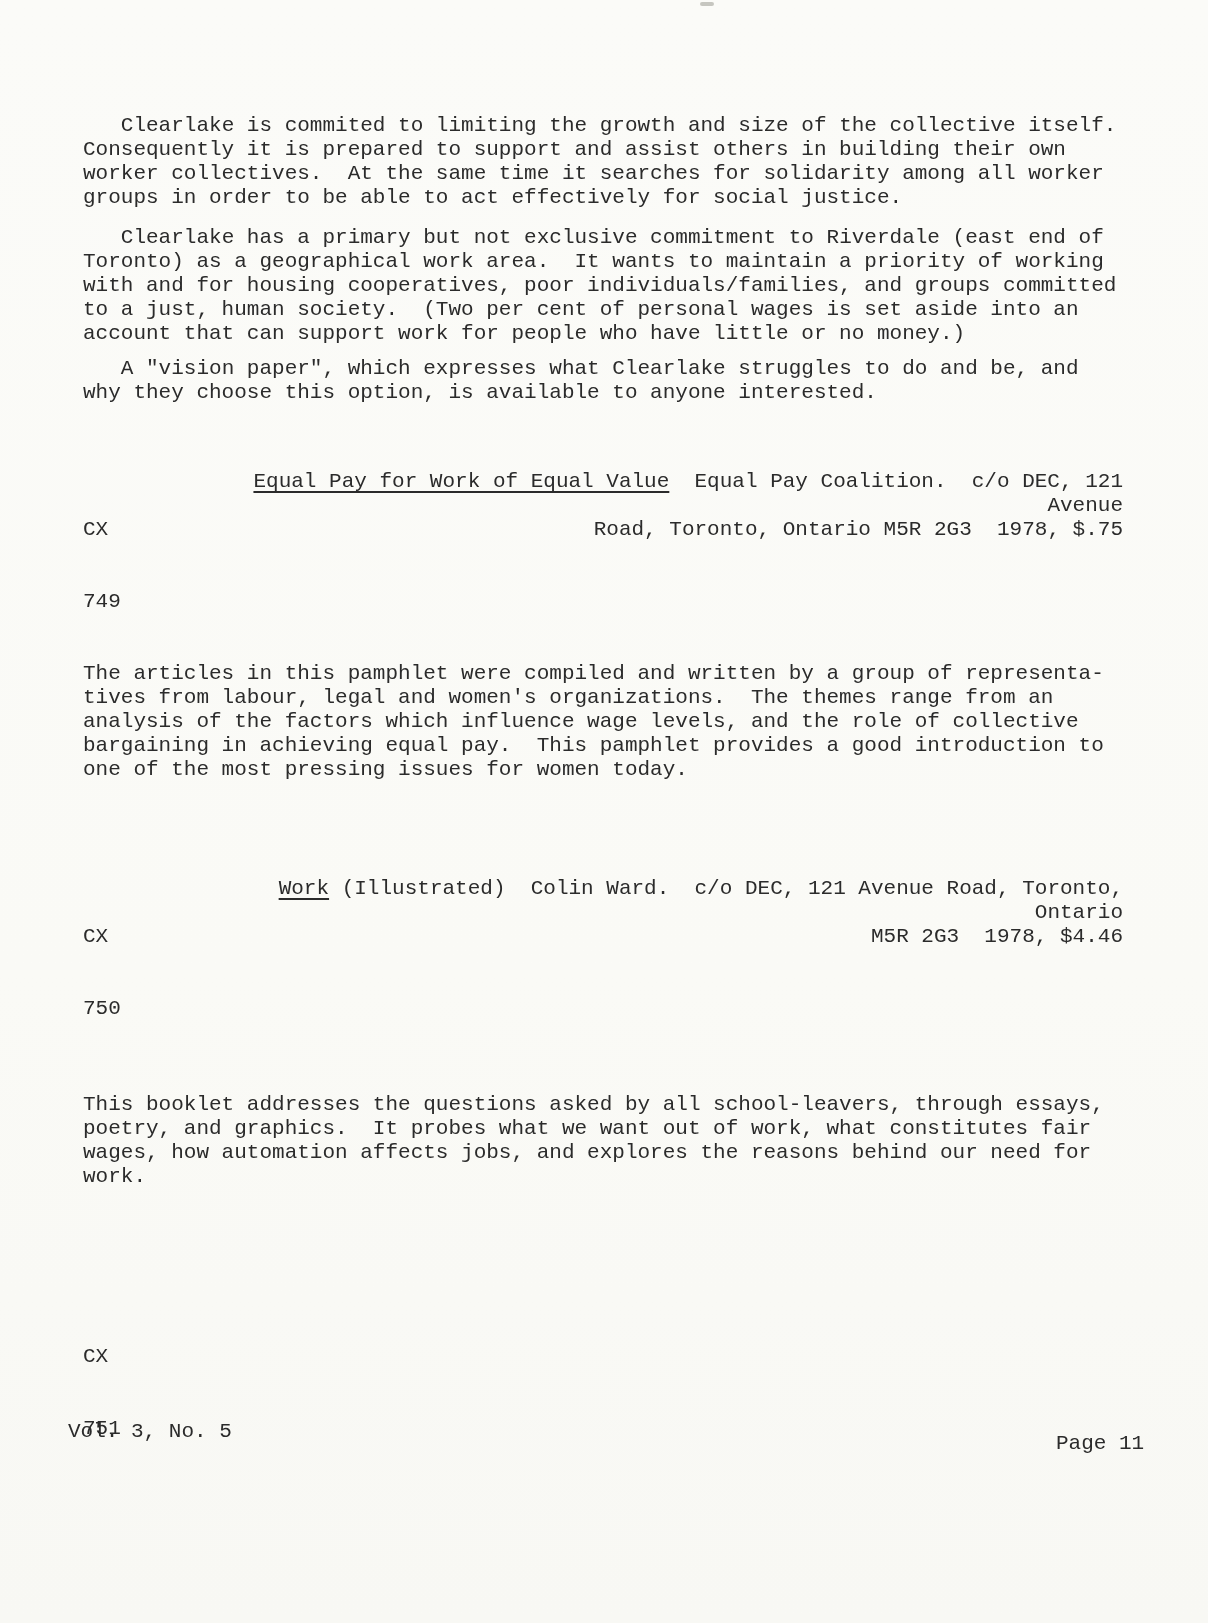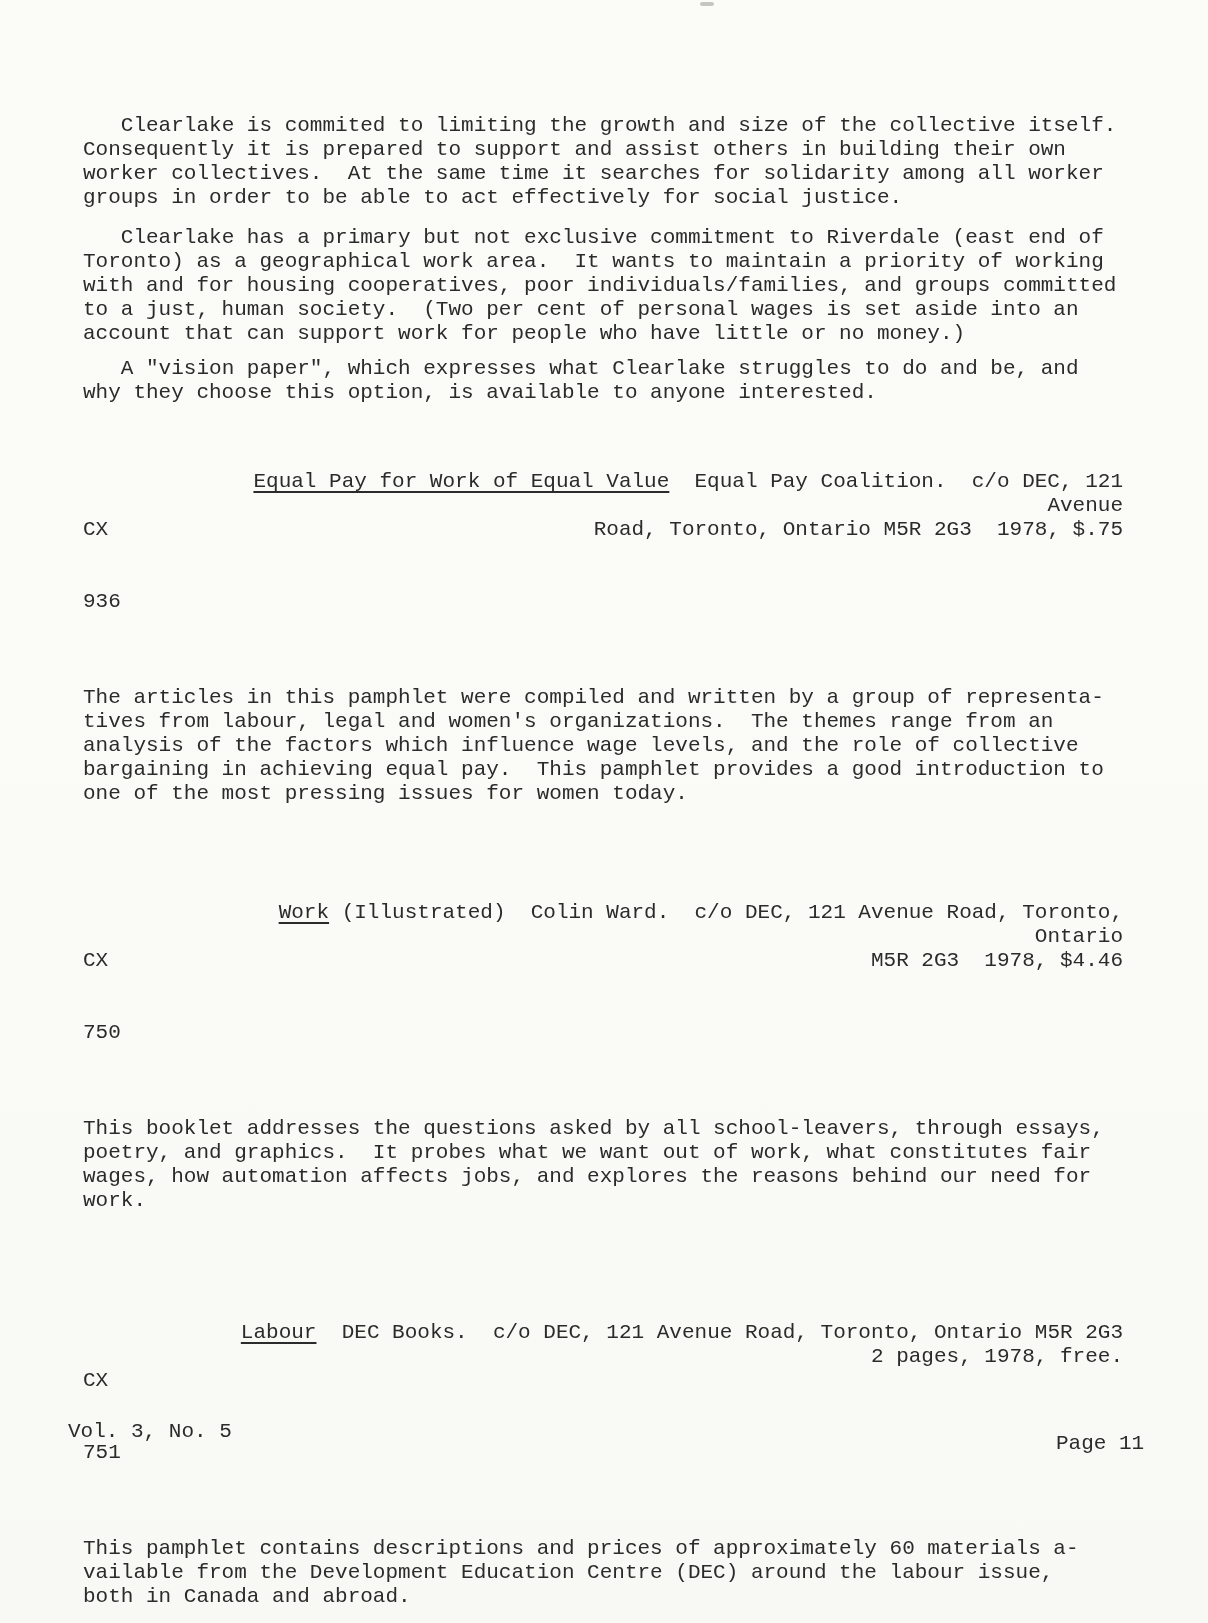--- a/index.html
+++ b/index.html
@@ -53,21 +53,21 @@
     flex: 1;
     white-space: pre-wrap;
     text-align: right;
   }
   .entry-title {
     text-decoration: underline;
     text-decoration-thickness: 2px;
     text-underline-offset: 4px;
   }
   .e749 { margin-top: 65px; }
-  .d749 { margin-top: 24px; }
+  .d749 { }
   .e750 { margin-top: 95px; }
   .d750 { margin-top: 24px; }
   .e751 { margin-top: 108px; }
   .d751 { margin-top: 24px; }
   .footer-volume {
     position: absolute;
     left: 68px;
     top: 1420px;
     white-space: pre;
   }
@@ -95,21 +95,21 @@
 Toronto) as a geographical work area.  It wants to maintain a priority of working
 with and for housing cooperatives, poor individuals/families, and groups committed
 to a just, human society.  (Two per cent of personal wages is set aside into an
 account that can support work for people who have little or no money.)</div>
     <div class="para p3">   A "vision paper", which expresses what Clearlake struggles to do and be, and
 why they choose this option, is available to anyone interested.</div>
 
     <div class="entry e749">
       <div class="entry-label">
         <div>CX</div>
-        <div>936</div>
+        <div>749</div>
       </div>
       <div class="entry-body"><span class="entry-title">Equal Pay for Work of Equal Value</span><span>  Equal Pay Coalition.  c/o DEC, 121 Avenue
 Road, Toronto, Ontario M5R 2G3  1978, $.75</span></div>
     </div>
     <div class="para d749">The articles in this pamphlet were compiled and written by a group of representa-
 tives from labour, legal and women's organizations.  The themes range from an
 analysis of the factors which influence wage levels, and the role of collective
 bargaining in achieving equal pay.  This pamphlet provides a good introduction to
 one of the most pressing issues for women today.</div>
 
@@ -124,25 +124,20 @@
     <div class="para d750">This booklet addresses the questions asked by all school-leavers, through essays,
 poetry, and graphics.  It probes what we want out of work, what constitutes fair
 wages, how automation affects jobs, and explores the reasons behind our need for
 work.</div>
 
     <div class="entry e751">
       <div class="entry-label">
         <div>CX</div>
         <div>751</div>
       </div>
-      <div class="entry-body"><span class="entry-title">Labour</span><span>  DEC Books.  c/o DEC, 121 Avenue Road, Toronto, Ontario M5R 2G3
-2 pages, 1978, free.</span></div>
     </div>
-    <div class="para d751">This pamphlet contains descriptions and prices of approximately 60 materials a-
-vailable from the Development Education Centre (DEC) around the labour issue,
-both in Canada and abroad.</div>
 
   </div>
 
   <div class="footer-volume">Vol. 3, No. 5</div>
   <div class="footer-page">Page 11</div>
 
 </div>
 
 </body></html>

